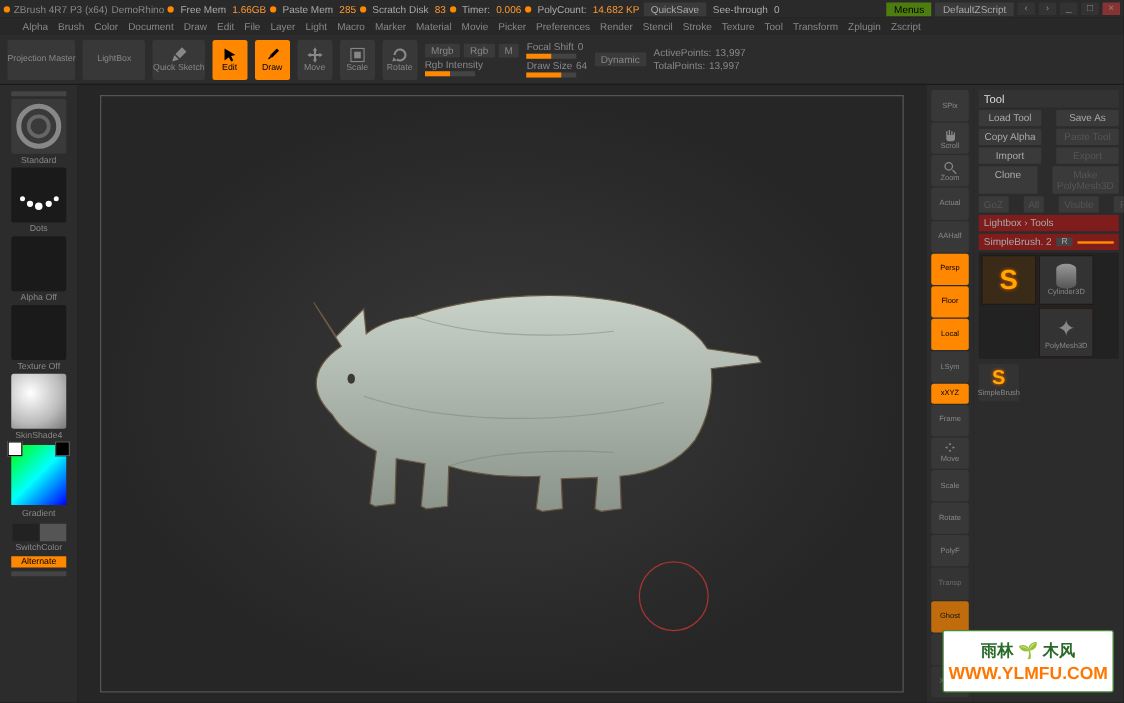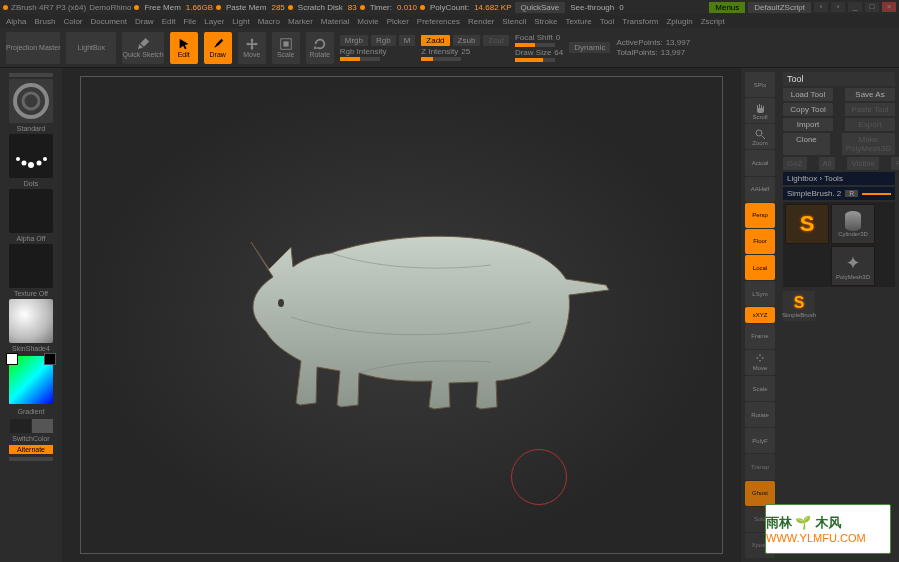--- a/index.html
+++ b/index.html
@@ -7,21 +7,21 @@
 .titlebar{height:14px;background:#2a2a2a;display:flex;align-items:center;padding:0 3px;gap:3px;font-size:8px}
 .titlebar .dot{width:5px;height:5px;border-radius:50%;background:#ff8800}
 .titlebar .title{color:#888}
 .titlebar .stat{color:#aaa;margin-left:2px}
 .titlebar .orange{color:#ff9933}
 .titlebar .spacer{flex:1}
 .titlebar .btn{padding:1px 6px;background:#3a3a3a;color:#aaa;font-size:8px}
 .titlebar .btn.menus{background:#4d7c0f;color:#000}
 .titlebar .winbtn{width:14px;height:10px;background:#333;text-align:center;line-height:10px;color:#888;font-size:8px}
 .titlebar .winbtn.close{background:#883333}
-.menurow{height:14px;background:#282828;display:flex;align-items:center;padding:0 3px;gap:2px;font-size:8px}
+.menurow{height:14px;background:#282828;display:flex;align-items:center;padding:0 15px;gap:2px;font-size:8px}
 .menurow span{padding:0 3px;color:#888}
 .toolbar{height:40px;background:#2c2c2c;display:flex;align-items:center;padding:2px 6px;gap:6px;border-bottom:1px solid #1a1a1a}
 .tbtn{min-width:28px;height:32px;background:#383838;display:flex;flex-direction:column;align-items:center;justify-content:center;font-size:7px;color:#888;border-radius:2px}
 .tbtn.wide{min-width:50px}
 .tbtn.orange{background:#ff8800;color:#000}
 .tbtn svg{width:14px;height:14px}
 .ctrl-group{display:flex;flex-direction:column;gap:1px;font-size:8px;color:#888;min-width:45px}
 .ctrl-group .row{display:flex;align-items:center;gap:3px}
 .ctrl-group .slider{width:40px;height:4px;background:#444;position:relative}
 .ctrl-group .slider::after{content:"";position:absolute;height:4px;background:#ff8800;left:0}
@@ -51,55 +51,55 @@
 .right-tools{width:38px;background:#2c2c2c;display:flex;flex-direction:column;align-items:center;padding:4px 2px;gap:1px}
 .rtool{width:30px;height:26px;background:#383838;display:flex;flex-direction:column;align-items:center;justify-content:center;font-size:6px;color:#888;border-radius:2px}
 .rtool.orange{background:#ff8800;color:#000}
 .rtool.dim{opacity:.7}
 .rtool svg{width:12px;height:12px}
 .right-panel{width:120px;background:#2c2c2c;padding:4px;display:flex;flex-direction:column;gap:2px}
 .panel-title{font-size:9px;color:#ddd;padding:2px 4px;background:#333}
 .panel-row{display:flex;gap:12px}
 .pbtn{flex:1;padding:2px 4px;background:#3a3a3a;color:#aaa;font-size:8px;text-align:center;border-radius:1px}
 .pbtn.dim{color:#555}
-.subtitle{font-size:8px;color:#aaa;padding:2px 4px;background:#0f172a}
+.subtitle{font-size:8px;color:#aaa;padding:2px 4px;background:#7f1d1d}
 .subtitle.wline{display:flex;align-items:center;gap:4px}
 .subtitle.wline::after{content:"";flex:1;height:2px;background:#ff8800}
 .subtitle .r{margin-left:auto;background:#444;padding:0 4px;font-size:7px}
 .tool-grid{display:flex;gap:2px;flex-wrap:wrap;padding:2px;height:85px;background:#222}
 .tool-item{width:44px;height:40px;background:#333;border:1px solid #221814;display:flex;flex-direction:column;align-items:center;justify-content:center;font-size:6px;color:#888}
 .tool-item.active{background:#3a2a18}
 .s-icon{font-size:22px;font-weight:bold;color:#ffaa00;text-shadow:0 0 3px #ff6600,1px 1px 0 #442200}
 .star-icon{color:#888;font-size:18px}
 .cyl-icon{width:16px;height:20px;background:linear-gradient(#999,#555);border-radius:50%/20%}
 .small-tool{width:32px;height:30px;background:#333;display:flex;flex-direction:column;align-items:center;justify-content:center;font-size:6px;color:#888;margin-top:2px}
-.watermark{position:absolute;right:8px;bottom:8px;width:126px;height:50px;background:#fff;border:1px solid #4a8a3a;display:flex;flex-direction:column;justify-content:center;border-radius:2px}
+.watermark{position:absolute;right:8px;bottom:8px;width:137px;height:50px;background:#fff;border:1px solid #4a8a3a;display:flex;flex-direction:column;align-items:center;justify-content:center;border-radius:2px}
 .watermark .cn{font-size:13px;color:#2a6a2a;font-weight:bold}
-.watermark .url{font-size:11px;color:#ff7700;font-weight:normal}
+.watermark .url{font-size:14px;color:#ff7700;font-weight:bold}
 .rhino{position:absolute;left:110px;top:100px;width:420px;height:260px}
 </style>
 </head>
 <body>
 
 <div class="titlebar">
  <span class="dot"></span>
  <span class="title">ZBrush 4R7 P3 (x64)</span>
  <span class="title">DemoRhino</span>
  <span class="dot"></span>
  <span class="stat">Free Mem</span>
  <span class="stat orange">1.66GB</span>
  <span class="dot"></span>
  <span class="stat">Paste Mem</span>
  <span class="stat orange">285</span>
  <span class="dot"></span>
  <span class="stat">Scratch Disk</span>
  <span class="stat orange">83</span>
  <span class="dot"></span>
  <span class="stat">Timer:</span>
- <span class="stat orange">0.010</span>
+ <span class="stat orange">0.006</span>
  <span class="dot"></span>
  <span class="stat">PolyCount:</span>
  <span class="stat orange">14.682 KP</span>
  <span class="btn">QuickSave</span>
  <span class="stat">See-through</span>
  <span class="stat">0</span>
  <span class="spacer"></span>
  <span class="btn menus">Menus</span>
  <span class="btn">DefaultZScript</span>
  <span class="winbtn">‹</span>
@@ -183,32 +183,20 @@
  <div class="ctrl-group">
   <div class="row">
         <span class="pill">Mrgb</span>
         <span class="pill">Rgb</span>
         <span class="pill">M</span>
       </div>
   <div class="row">
         <span>Rgb Intensity</span>
       </div>
   <div class="slider s50"></div>
- </div>
- <div class="ctrl-group">
-  <div class="row">
-        <span class="pill orange">Zadd</span>
-        <span class="pill">Zsub</span>
-        <span class="pill dim">Zcut</span>
-      </div>
-  <div class="row">
-        <span>Z Intensity</span> 
-        <span>25</span>
-      </div>
-  <div class="slider s30"></div>
  </div>
  <div class="ctrl-group">
   <div class="row">
         <span>Focal Shift</span> 
         <span>0</span>
       </div>
   <div class="slider s50"></div>
   <div class="row">
         <span>Draw Size</span> 
         <span>64</span>
@@ -369,21 +357,21 @@
       </div>
  </div>
 
  <div class="right-panel">
   <div class="panel-title">Tool</div>
   <div class="panel-row">
         <div class="pbtn">Load Tool</div>
         <div class="pbtn">Save As</div>
       </div>
   <div class="panel-row">
-        <div class="pbtn">Copy Tool</div>
+        <div class="pbtn">Copy Alpha</div>
         <div class="pbtn dim">Paste Tool</div>
       </div>
   <div class="panel-row">
         <div class="pbtn">Import</div>
         <div class="pbtn dim">Export</div>
       </div>
   <div class="panel-row">
         <div class="pbtn">Clone</div>
         <div class="pbtn dim">Make PolyMesh3D</div>
       </div>

